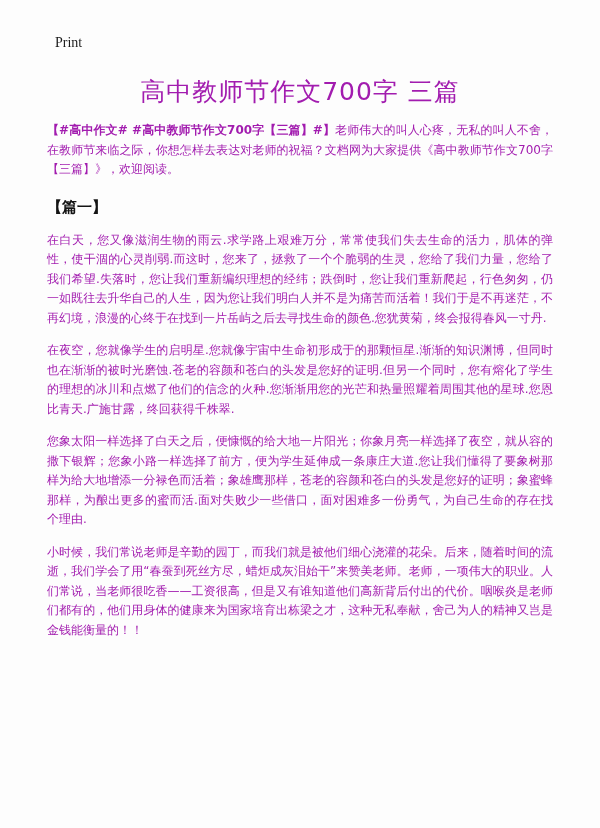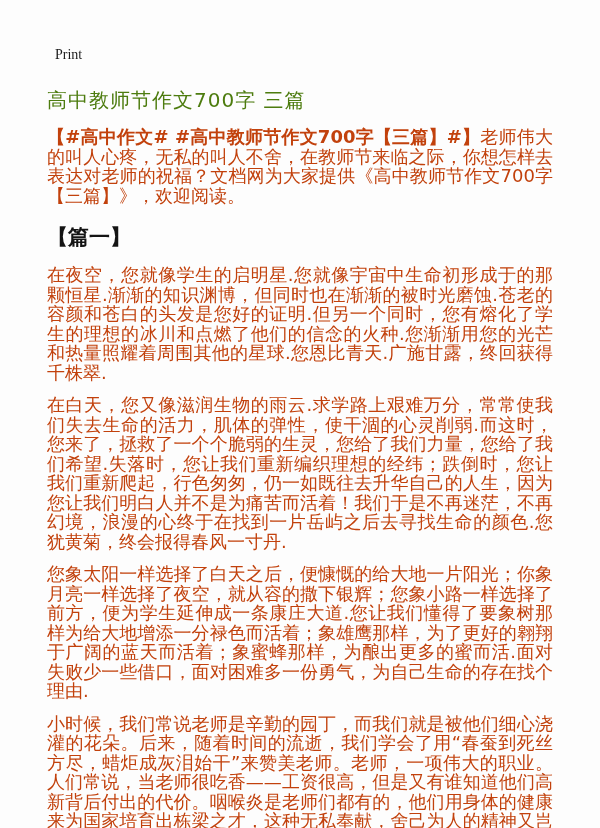--- a/index.html
+++ b/index.html
@@ -10,75 +10,75 @@
   .page {
     position: relative;
     width: 600px;
     height: 828px;
     margin: 0;
     background: #fdfdfd;
     color: #1c1c1c;
     font-family: "DejaVu Sans", sans-serif;
     overflow: hidden;
     box-sizing: border-box;
-    padding: 44px 47px 0 47px;
+    padding: 32px 47px 0 47px;
   }
   .print-link {
     font-family: "Liberation Serif", "DejaVu Serif", serif;
     font-size: 14px;
     line-height: 16px;
     margin-left: 8px;
     color: #1c1c1c;
     display: inline-block;
     cursor: pointer;
   }
   h1.doc-title {
-    font-size: 20px;
+    font-size: 25px;
     font-weight: 500;
-    text-align: left;
+    text-align: center;
     margin: 24px 0 10px 0;
     letter-spacing: 1px;
-    color: #4d7c0f;
+    color: #a21caf;
   }
   p.para {
-    font-size: 18px;
+    font-size: 12px;
     line-height: 19.5px;
     margin: 13px 0;
     text-align: justify;
     text-justify: inter-ideograph;
     word-break: break-all;
-    color: #c2410c;
+    color: #a21caf;
   }
   p.para .hashtags {
     font-weight: 700;
   }
   h2.section-heading {
-    font-size: 21px;
+    font-size: 15px;
     font-weight: 700;
     margin: 18px 0 14px 0;
     color: #141414;
   }
 </style>
 </head>
 <body>
 
 <div class="page">
 
   <div class="print-link">Print</div>
 
   <h1 class="doc-title">高中教师节作文700字 三篇</h1>
 
   <p class="para"><span class="hashtags">【#高中作文# #高中教师节作文700字【三篇】#】</span><span>老师伟大的叫人心疼，无私的叫人不舍，在教师节来临之际，你想怎样去表达对老师的祝福？文档网为大家提供《高中教师节作文700字【三篇】》，欢迎阅读。</span></p>
 
   <h2 class="section-heading">【篇一】</h2>
 
 
+  <p class="para">在白天，您又像滋润生物的雨云.求学路上艰难万分，常常使我们失去生命的活力，肌体的弹性，使干涸的心灵削弱.而这时，您来了，拯救了一个个脆弱的生灵，您给了我们力量，您给了我们希望.失落时，您让我们重新编织理想的经纬；跌倒时，您让我们重新爬起，行色匆匆，仍一如既往去升华自己的人生，因为您让我们明白人并不是为痛苦而活着！我们于是不再迷茫，不再幻境，浪漫的心终于在找到一片岳屿之后去寻找生命的颜色.您犹黄菊，终会报得春风一寸丹.</p>
+
   <p class="para">在夜空，您就像学生的启明星.您就像宇宙中生命初形成于的那颗恒星.渐渐的知识渊博，但同时也在渐渐的被时光磨蚀.苍老的容颜和苍白的头发是您好的证明.但另一个同时，您有熔化了学生的理想的冰川和点燃了他们的信念的火种.您渐渐用您的光芒和热量照耀着周围其他的星球.您恩比青天.广施甘露，终回获得千株翠.</p>
 
-  <p class="para">在白天，您又像滋润生物的雨云.求学路上艰难万分，常常使我们失去生命的活力，肌体的弹性，使干涸的心灵削弱.而这时，您来了，拯救了一个个脆弱的生灵，您给了我们力量，您给了我们希望.失落时，您让我们重新编织理想的经纬；跌倒时，您让我们重新爬起，行色匆匆，仍一如既往去升华自己的人生，因为您让我们明白人并不是为痛苦而活着！我们于是不再迷茫，不再幻境，浪漫的心终于在找到一片岳屿之后去寻找生命的颜色.您犹黄菊，终会报得春风一寸丹.</p>
-
-  <p class="para">您象太阳一样选择了白天之后，便慷慨的给大地一片阳光；你象月亮一样选择了夜空，就从容的撒下银辉；您象小路一样选择了前方，便为学生延伸成一条康庄大道.您让我们懂得了要象树那样为给大地增添一分禄色而活着；象雄鹰那样，为了更好的翱翔于广阔的蓝天而活着；象蜜蜂那样，为酿出更多的蜜而活.面对失败少一些借口，面对困难多一份勇气，为自己生命的存在找个理由.</p>
+  <p class="para">您象太阳一样选择了白天之后，便慷慨的给大地一片阳光；你象月亮一样选择了夜空，就从容的撒下银辉；您象小路一样选择了前方，便为学生延伸成一条康庄大道.您让我们懂得了要象树那样为给大地增添一分禄色而活着；象雄鹰那样，苍老的容颜和苍白的头发是您好的证明；象蜜蜂那样，为酿出更多的蜜而活.面对失败少一些借口，面对困难多一份勇气，为自己生命的存在找个理由.</p>
 
 
 
   <p class="para">小时候，我们常说老师是辛勤的园丁，而我们就是被他们细心浇灌的花朵。后来，随着时间的流逝，我们学会了用“春蚕到死丝方尽，蜡炬成灰泪始干”来赞美老师。老师，一项伟大的职业。人们常说，当老师很吃香——工资很高，但是又有谁知道他们高新背后付出的代价。咽喉炎是老师们都有的，他们用身体的健康来为国家培育出栋梁之才，这种无私奉献，舍己为人的精神又岂是金钱能衡量的！！</p>
 
 </div>
 
 </body></html>

